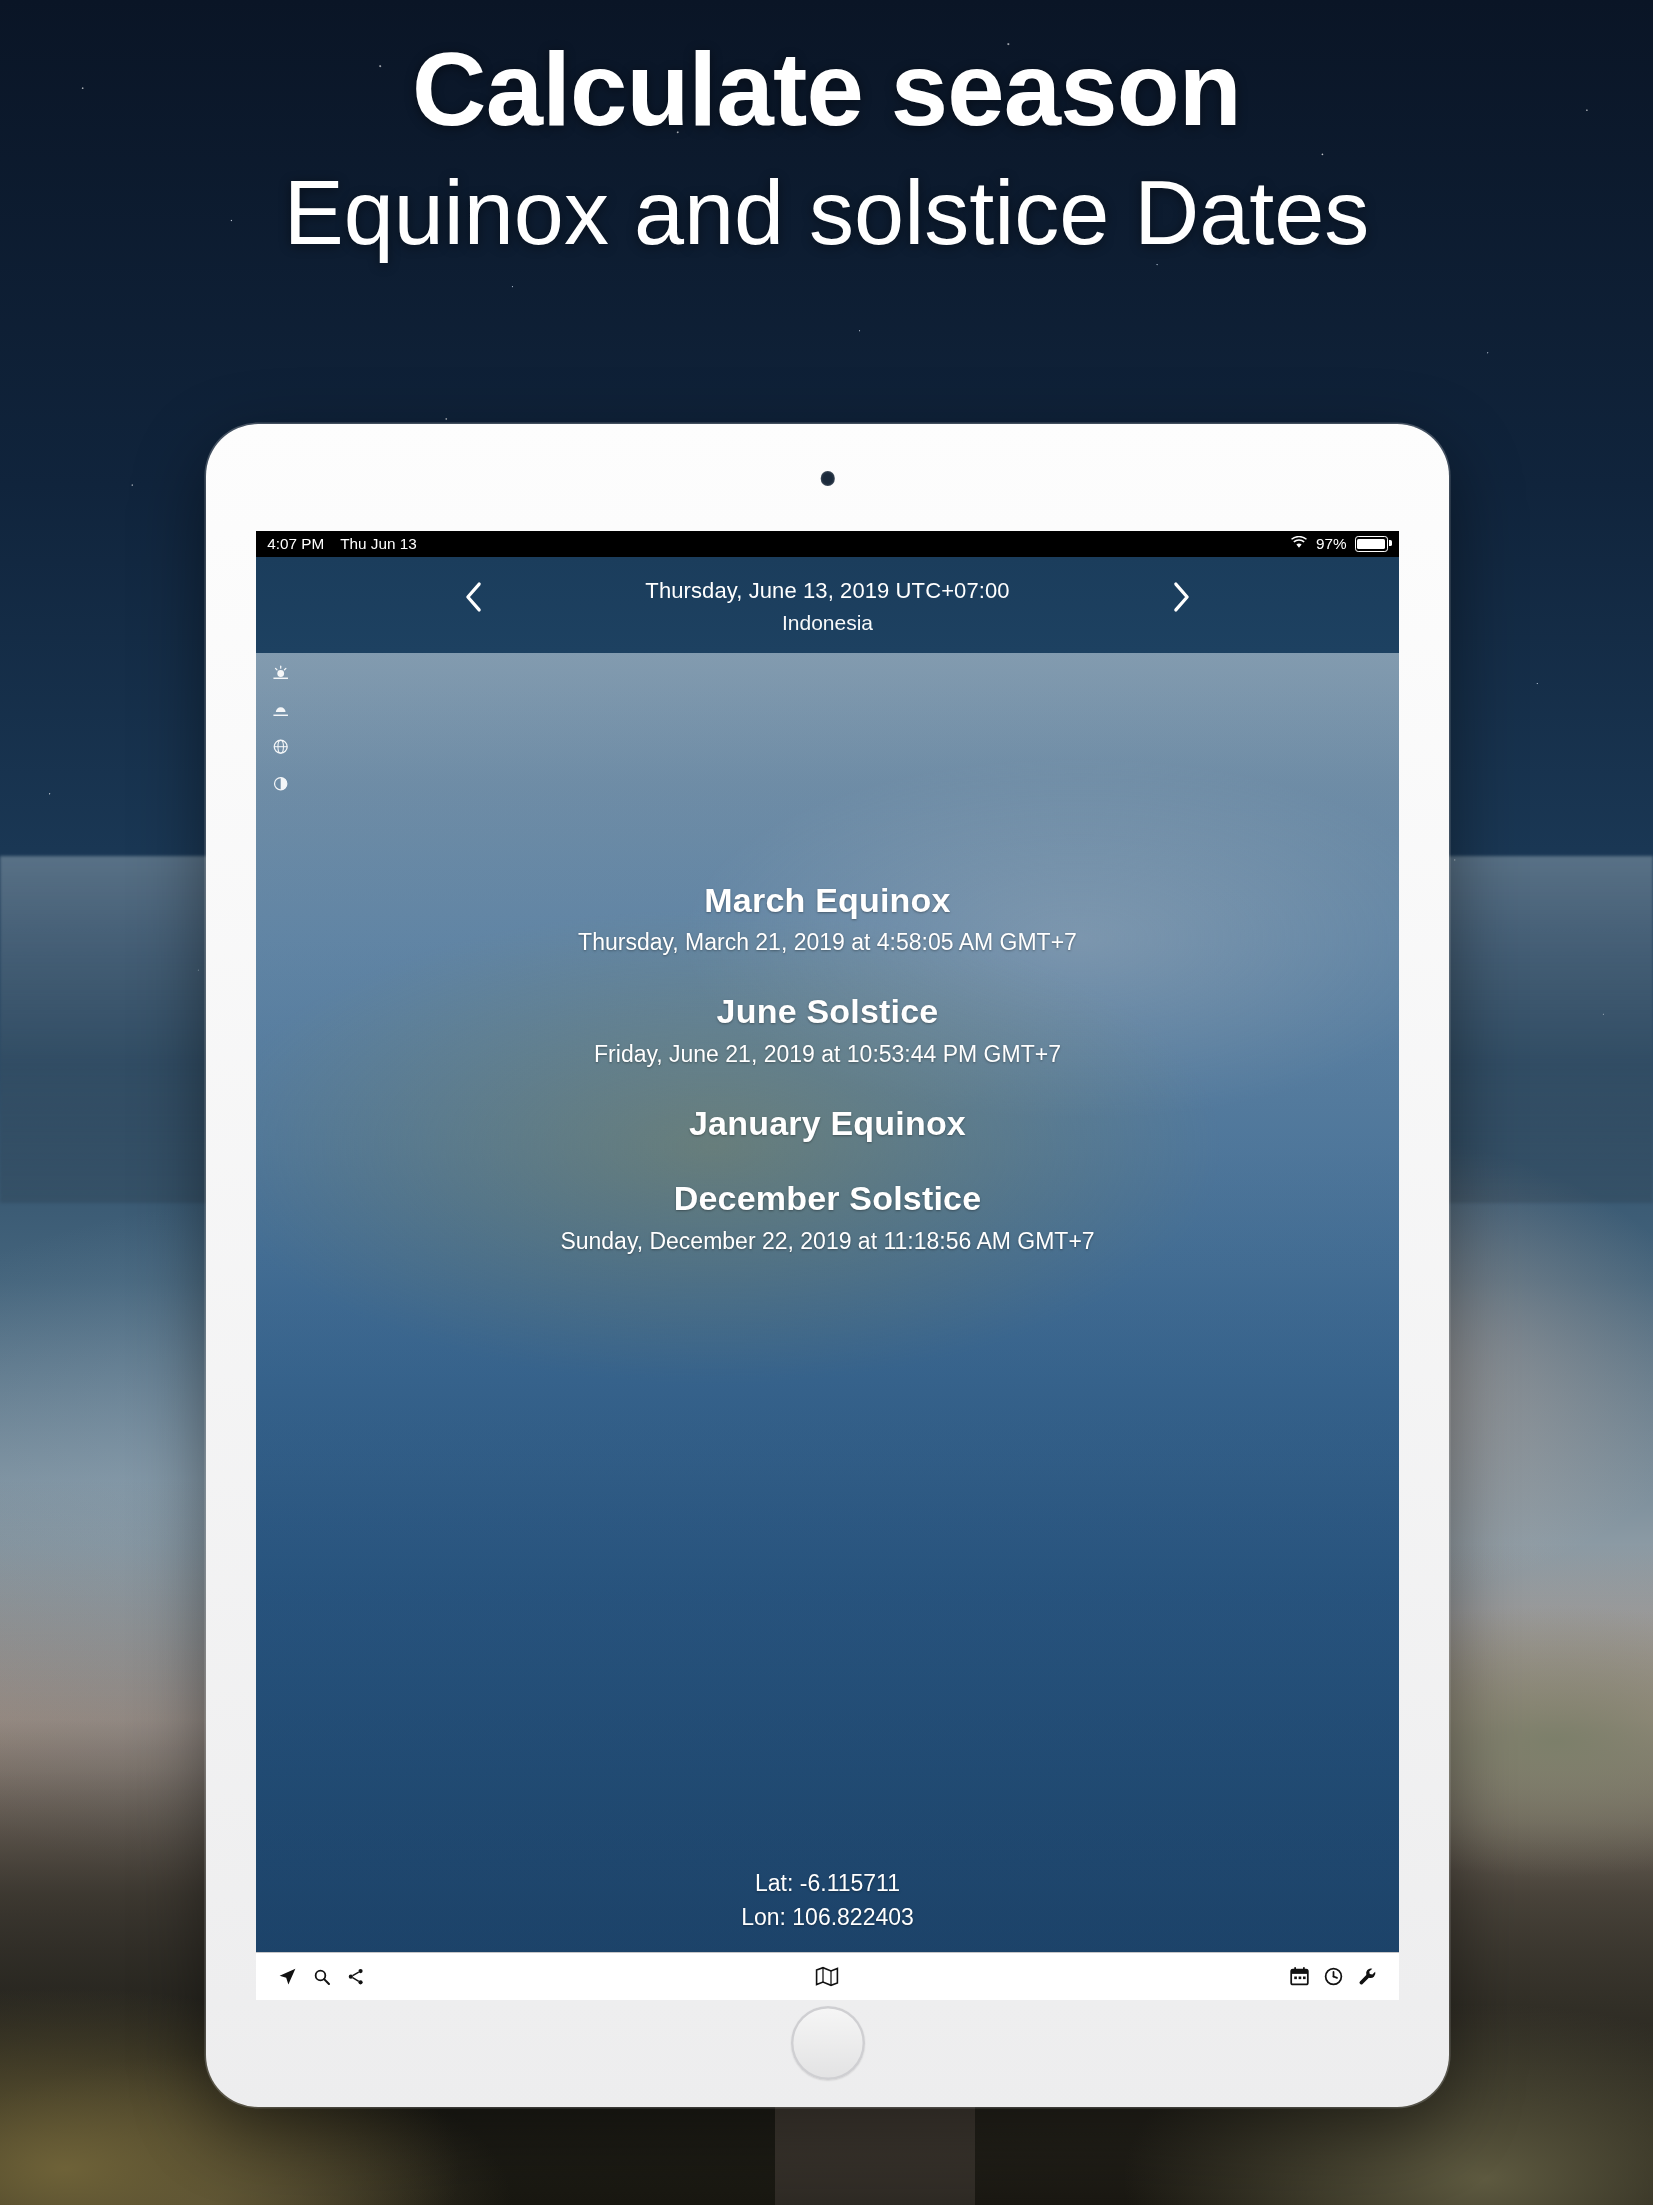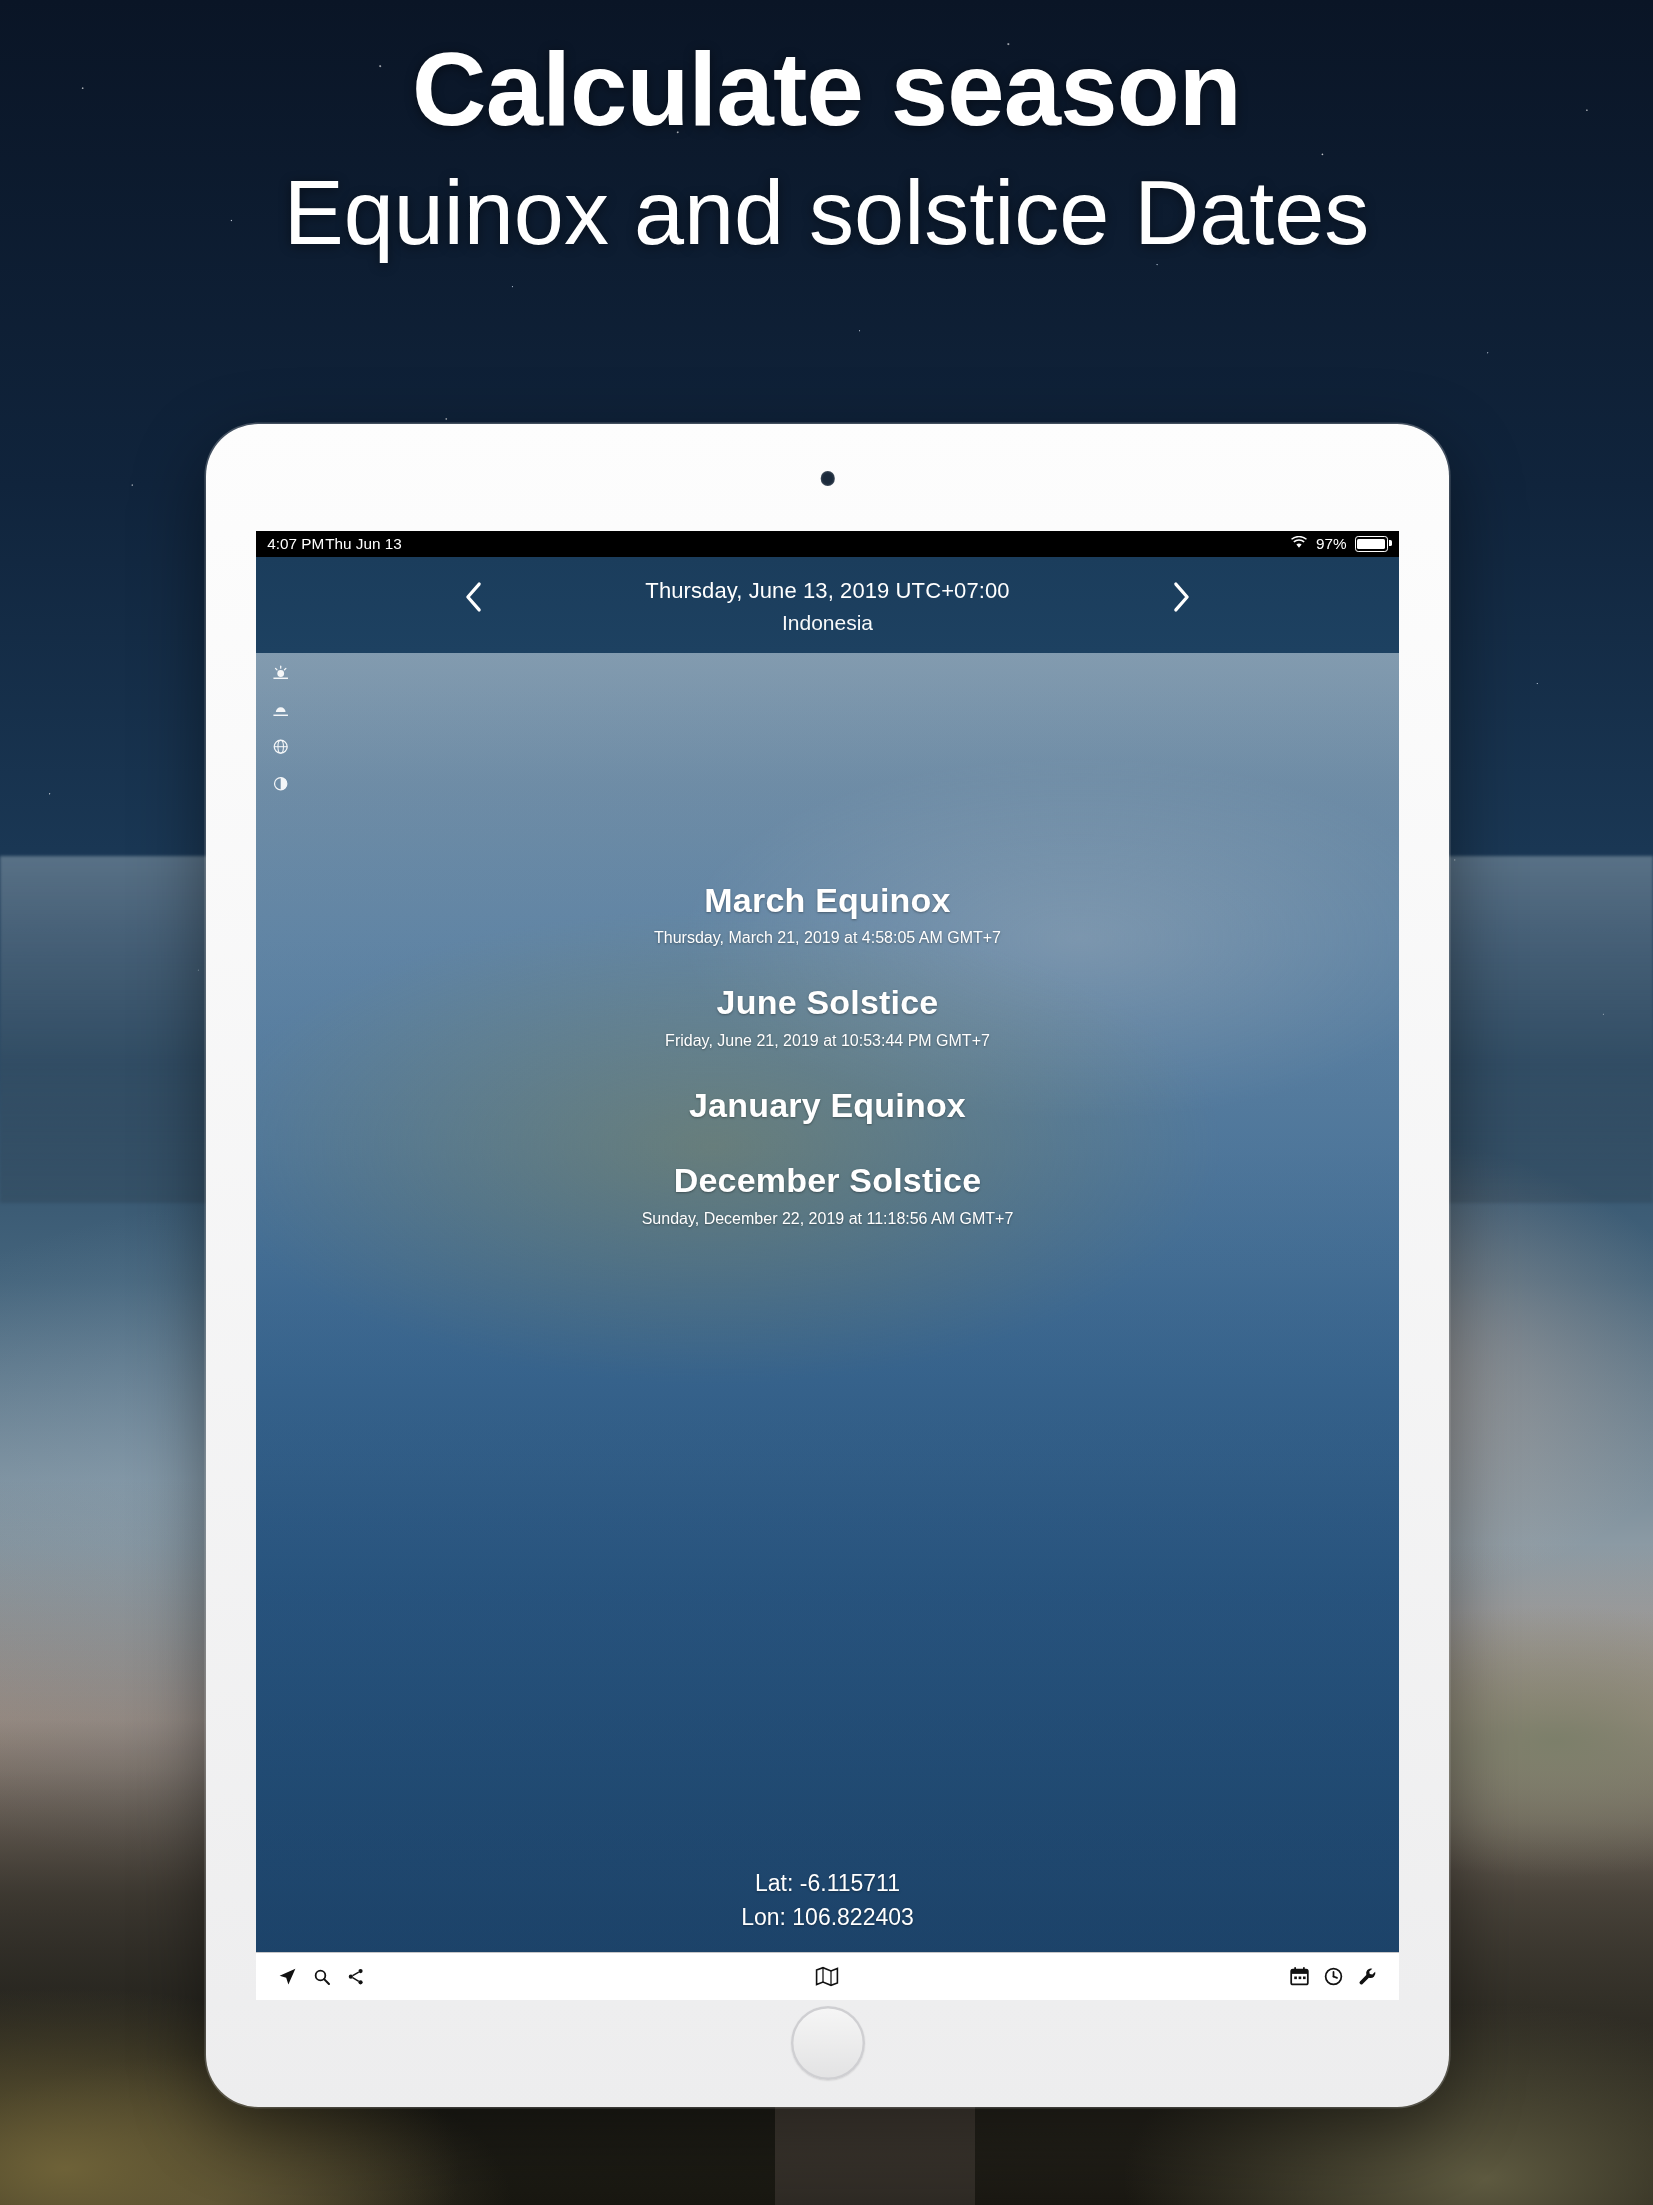--- a/index.html
+++ b/index.html
@@ -170,21 +170,21 @@
   .status-bar {
     height: 26px;
     background: #000000;
     color: #ffffff;
     display: flex;
     align-items: center;
     padding: 0 11.3px;
     font-size: 15.3px;
     flex: 0 0 auto;
   }
-  .status-left { display: flex; align-items: center; gap: 1px; }
+  .status-left { display: flex; align-items: center; gap: 16px; }
   .status-right { margin-left: auto; display: flex; align-items: center; gap: 8px; }
   .wifi-icon { display: inline-block; }
   .battery {
     width: 31px;
     height: 13.7px;
     border: 1.6px solid #ffffff;
     border-radius: 3.2px;
     position: relative;
     display: inline-block;
   }
@@ -288,21 +288,21 @@
     text-shadow: 0 0.8px 2.4px rgba(0,0,0,0.35);
   }
   .event { margin-bottom: 36px; }
   .event:last-child { margin-bottom: 0; }
   .event .ev-title {
     font-size: 34px;
     font-weight: bold;
     letter-spacing: 0.2px;
   }
   .event .ev-sub {
-    font-size: 16px;
+    font-size: 23px;
     font-weight: 400;
     margin-top: 9.7px;
   }
 
   .coords {
     position: absolute;
     left: 0;
     right: 0;
     bottom: 18px;
     z-index: 2;

